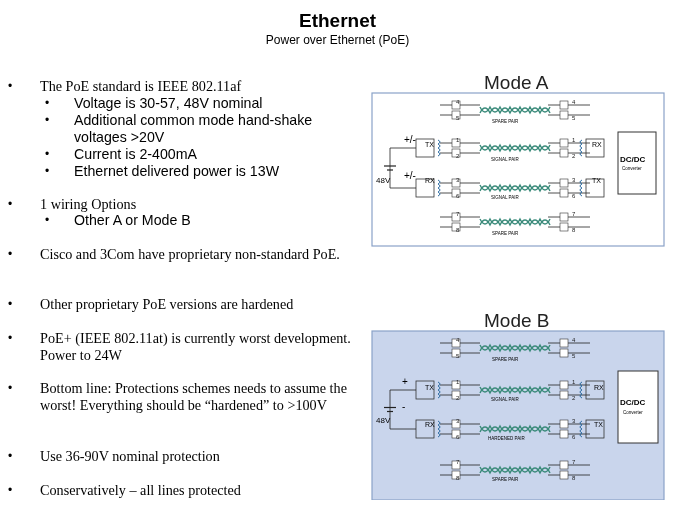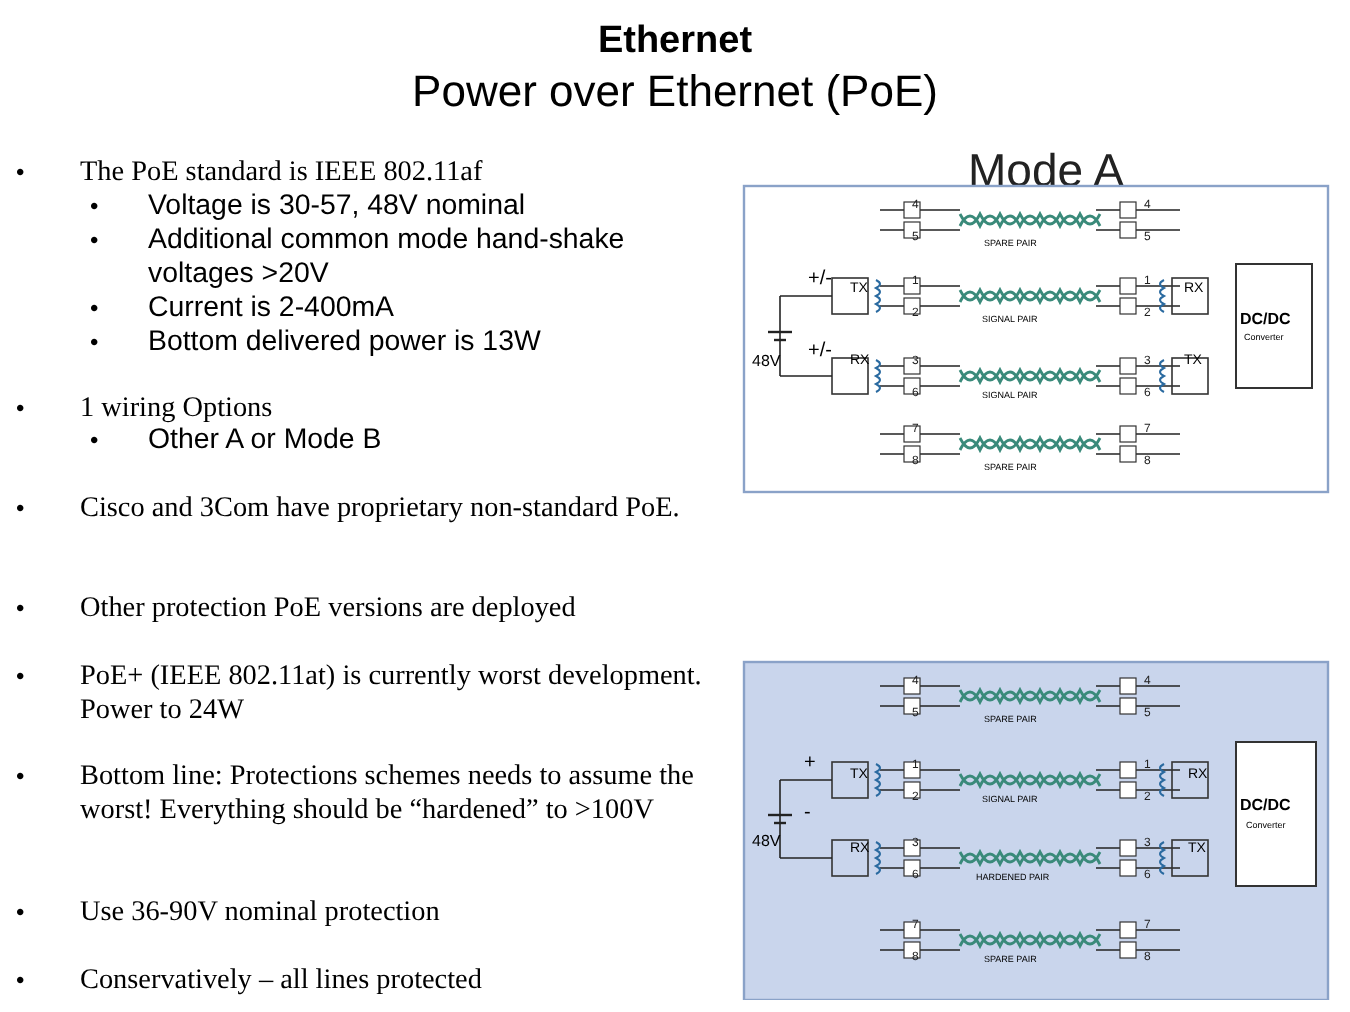--- a/index.html
+++ b/index.html
@@ -1,28 +1,28 @@
 <!DOCTYPE html>
 <html><head>
 <meta charset="utf-8">
 <style>
   html, body { margin: 0; padding: 0; }
   body { width: 675px; height: 506px; background: #ffffff; position: relative; overflow: hidden;
          font-family: "Liberation Sans", sans-serif; color: #000; }
   .title { position: absolute; left: 0; width: 675px; text-align: center; }
   .title-main { top: 10px; font-size: 19px; font-weight: bold; }
-  .title-sub { top: 33px; font-size: 22px; }
+  .title-sub { top: 33px; font-size: 12px; }
   .bullets { position: absolute; left: 0; top: 0; width: 400px; }
   .b1, .b2 { position: absolute; font-size: 14.2px; line-height: 17px; }
   .b1 .dot { position: absolute; left: 8px; font-size: 12px; }
   .b1 .txt { position: absolute; left: 40px; width: 360px; font-family: Liberation Serif, serif; }
   .b2 .dot { position: absolute; left: 45px; font-size: 12px; }
   .b2 .txt { position: absolute; left: 74px; width: 275px; }
   .diagram { position: absolute; }
-  .diag-title { position: absolute; font-size: 23px; color: #222; }
+  .diag-title { position: absolute; font-size: 19px; color: #222; }
   svg text { font-family: "Liberation Sans", sans-serif; }
 </style>
 </head>
 <body>
 
 <div class="title title-main">Ethernet</div>
 <div class="title title-sub">Power over Ethernet (PoE)</div>
 
 <div class="bullets">
   <div class="b1" style="top:78px">
@@ -36,40 +36,40 @@
   <div class="b2" style="top:112px">
     <span class="dot">•</span>
     <span class="txt">Additional common mode hand-shake voltages &gt;20V</span>
   </div>
   <div class="b2" style="top:146px">
     <span class="dot">•</span>
     <span class="txt">Current is 2-400mA</span>
   </div>
   <div class="b2" style="top:163px">
     <span class="dot">•</span>
-    <span class="txt">Bottom delivered  power is 13W</span>
+    <span class="txt">Ethernet delivered  power is 13W</span>
   </div>
 
   <div class="b1" style="top:196px">
     <span class="dot">•</span>
     <span class="txt">1 wiring Options</span>
   </div>
   <div class="b2" style="top:212px">
     <span class="dot">•</span>
     <span class="txt">Other A or Mode B</span>
   </div>
 
   <div class="b1" style="top:246px">
     <span class="dot">•</span>
     <span class="txt" style="width:355px">Cisco and 3Com have proprietary  non-standard PoE.</span>
   </div>
 
   <div class="b1" style="top:296px">
     <span class="dot">•</span>
-    <span class="txt">Other protection PoE versions are deployed</span>
+    <span class="txt">Other proprietary PoE versions are hardened</span>
   </div>
 
   <div class="b1" style="top:330px">
     <span class="dot">•</span>
     <span class="txt" style="width:320px">PoE+ (IEEE 802.11at) is currently worst development. Power to 24W</span>
   </div>
 
   <div class="b1" style="top:380px">
     <span class="dot">•</span>
     <span class="txt" style="width:315px">Bottom line:  Protections schemes needs to assume the worst! Everything should be “hardened” to &gt;100V</span>
@@ -172,20 +172,21 @@
   <div style="position:absolute;left:224px;top:107px;font-size:7px">TX</div>
   <div style="position:absolute;left:252px;top:85px;font-size:8px;font-weight:bold">DC/DC</div>
   <div style="position:absolute;left:254px;top:96px;font-size:4.5px">Converter</div>
   <div style="position:absolute;left:124px;top:49px;font-size:4.5px">SPARE PAIR</div>
   <div style="position:absolute;left:123px;top:87px;font-size:4.5px">SIGNAL PAIR</div>
   <div style="position:absolute;left:123px;top:125px;font-size:4.5px">SIGNAL PAIR</div>
   <div style="position:absolute;left:124px;top:161px;font-size:4.5px">SPARE PAIR</div>
 </div>
 
 <div class="diagram" style="left:368px;top:306px;width:300px;height:194px">
+  <div class="diag-title" style="left:116px;top:4px">Mode B</div>
   <svg width="300" height="194" style="position:absolute;left:0;top:0">
     <rect x="4" y="25" width="292" height="169" fill="#c9d5ec" stroke="#8aa2c8" stroke-width="1.2"></rect>
     <rect x="250" y="65" width="40" height="72" fill="#fff" stroke="#333"></rect>
     <g id="modeB-wires">
         <path d="M112 39 Q117 49 122 39 Q127 49 132 39 Q137 49 142 39 Q147 49 152 39 Q157 49 162 39 Q167 49 172 39 Q177 49 182 39" fill="none" stroke="#3a8a7a" stroke-width="1.4"></path>
         <path d="M112 45 Q117 35 122 45 Q127 35 132 45 Q137 35 142 45 Q147 35 152 45 Q157 35 162 45 Q167 35 172 45 Q177 35 182 45" fill="none" stroke="#3a8a7a" stroke-width="1.4"></path>
         <line x1="72" y1="37" x2="112" y2="37" stroke="#222" stroke-width="0.8"></line>
         <line x1="72" y1="47" x2="112" y2="47" stroke="#222" stroke-width="0.8"></line>
         <line x1="180" y1="37" x2="222" y2="37" stroke="#222" stroke-width="0.8"></line>
         <line x1="180" y1="47" x2="222" y2="47" stroke="#222" stroke-width="0.8"></line>

